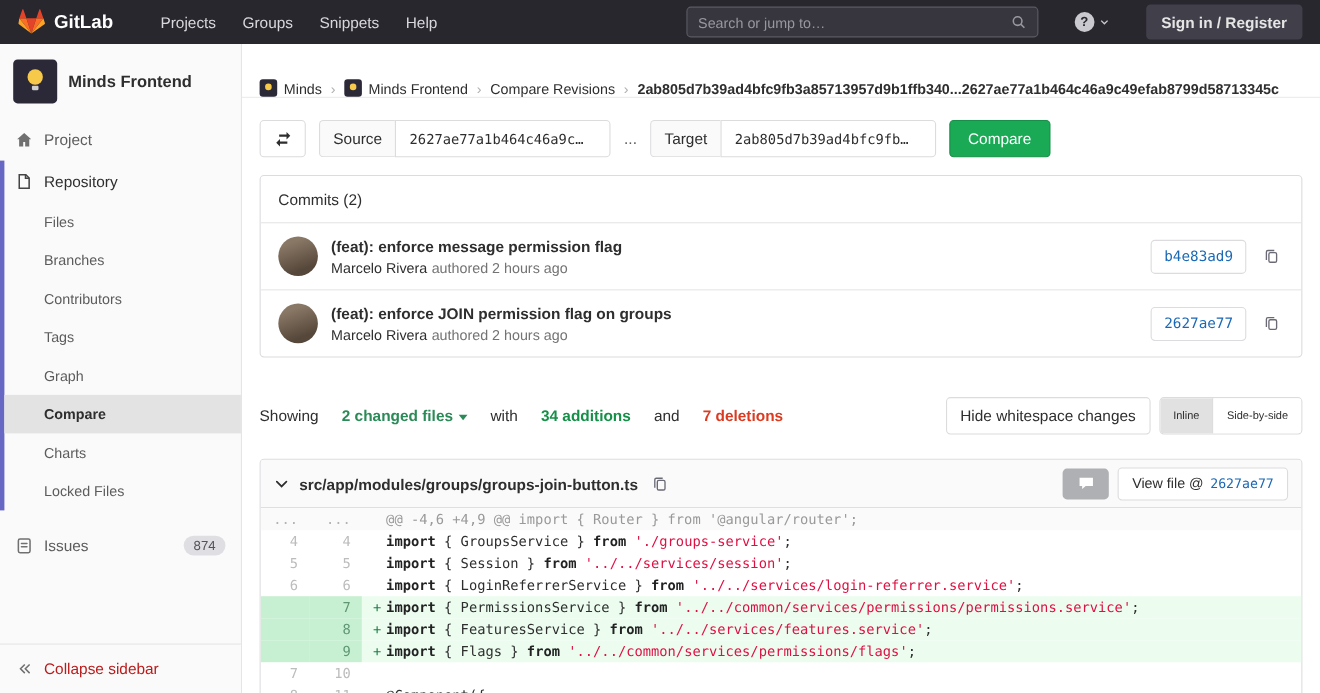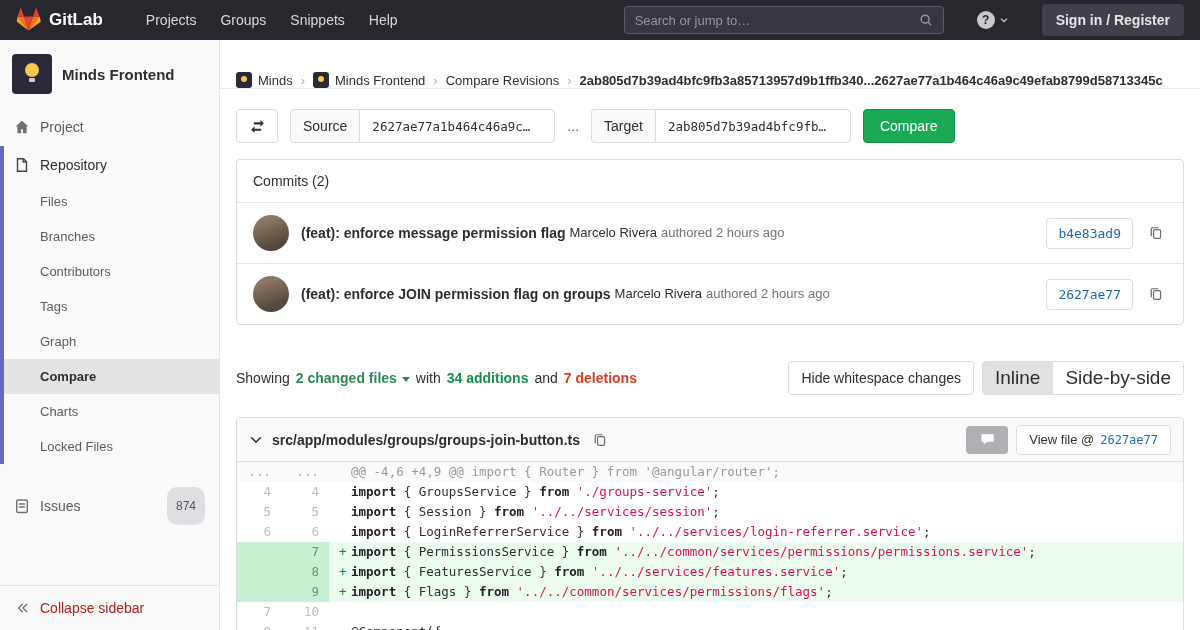--- a/index.html
+++ b/index.html
@@ -34,21 +34,21 @@
   .project-avatar{width:40px;height:40px;border-radius:4px;background:#2b2938;position:relative;flex:none}
   .project-avatar .bulb{position:absolute;left:13px;top:9px;width:14px;height:14px;border-radius:50%;background:#f7c94b}
   .project-avatar .bulb-base{position:absolute;left:17px;top:24px;width:6px;height:4px;background:#cfcfcf;border-radius:1px}
   .project-title{font-weight:700;font-size:15px;color:#2e2e2e}
   .nav-item{display:flex;align-items:center;gap:10px;padding:11px 14px;color:#5c5c5c;font-size:14px;cursor:pointer}
   .repo-section{border-left:4px solid #6668c4}
   .repo-section .nav-item{padding-left:10px;color:#2e2e2e}
   .sub-item{padding:10px 14px 10px 36px;font-size:13px;color:#5c5c5c;cursor:pointer}
   .sub-item.active{background:#e3e3e3;color:#2e2e2e;font-weight:600}
   .issues-item{margin-top:12px}
-  .badge{margin-left:auto;background:#dfdfe3;color:#525259;border-radius:10px;padding:12px 9px;font-size:12px}
+  .badge{margin-left:auto;background:#dfdfe3;color:#525259;border-radius:10px;padding:2px 9px;font-size:12px}
   .collapse-bar{position:absolute;left:0;right:0;bottom:0;display:flex;align-items:center;gap:10px;
     padding:14px 16px;border-top:1px solid #e5e5e5;color:#b91c1c;font-size:14px;background:#fafafa;cursor:pointer}
 
   
   .content{margin-left:220px;padding-top:40px}
   .breadcrumbs{height:49px;display:flex;align-items:flex-end;padding:0 16px;border-bottom:1px solid #ececec;
     font-size:13px;color:#2e2e2e;gap:8px;white-space:nowrap}
   .crumb{display:flex;align-items:center;gap:6px}
   .crumb-sep{color:#b0b0b0}
   .mini-avatar{width:16px;height:16px;border-radius:3px;background:#2b2938;position:relative;flex:none}
@@ -68,39 +68,39 @@
   .dots{color:#5c5c5c}
   .compare-btn{height:34px;padding:0 16px;background:#1aaa55;border:1px solid #168f48;color:#fff;
     border-radius:4px;font-size:14px}
 
   
   .panel{border:1px solid #dcdcde;border-radius:4px;margin-top:16px;background:#fff}
   .panel-header{padding:13px 16px;border-bottom:1px solid #e5e5e5;font-size:14px}
   .commit-row{display:flex;align-items:center;padding:12px 16px;gap:12px}
   .commit-row + .commit-row{border-top:1px solid #e5e5e5}
   .avatar{width:36px;height:36px;border-radius:50%;background:linear-gradient(160deg,#8a7866 20%,#55473a 78%);flex:none}
-  .commit-main{flex:1;display:flex;gap:4px;min-width:0}
+  .commit-main{flex:1;display:flex;flex-direction:column;gap:4px;min-width:0}
   .commit-title{font-weight:600;font-size:14px;color:#2e2e2e}
   .commit-meta{font-size:13px;color:#737373;display:flex;gap:4px}
   .commit-author{color:#2e2e2e}
   .sha-btn{border:1px solid #dcdcde;border-radius:4px;background:#fff;padding:7px 11px;font-size:13px;
     color:#1b69b6;font-family:"DejaVu Sans Mono","Liberation Mono",monospace}
   .icon-btn{background:none;border:0;padding:4px;display:flex;align-items:center}
 
   
-  .summary-row{display:flex;align-items:center;margin-top:36px;gap:6px;font-size:14px}
+  .summary-row{display:flex;align-items:center;margin-top:36px;gap:21px;font-size:14px}
   .changed-link{color:#2b8a57;font-weight:600}
   .caret{width:0;height:0;border:4px solid transparent;border-top:5px solid currentColor;
     display:inline-block;margin-left:5px;transform:translateY(3px)}
   .additions{color:#168f48;font-weight:700}
   .deletions{color:#db3b21;font-weight:700}
   .summary-actions{margin-left:auto;display:flex;gap:8px;align-items:center}
   .btn{height:34px;padding:0 12px;border:1px solid #dcdcde;background:#fff;border-radius:4px;font-size:14px;color:#2e2e2e}
   .seg-group{display:flex;border:1px solid #dcdcde;border-radius:4px;overflow:hidden;height:34px}
-  .seg{padding:0 12px;display:flex;align-items:center;font-size:19px;background:#fff;border:0;color:#2e2e2e}
+  .seg{padding:0 12px;display:flex;align-items:center;font-size:10px;background:#fff;border:0;color:#2e2e2e}
   .seg:first-child{border-right:1px solid #dcdcde}
   .seg.active{background:#e1e1e1}
 
   
   .diff-panel{border:1px solid #dcdcde;border-radius:4px;margin-top:22px;overflow:hidden}
   .diff-header{display:flex;align-items:center;gap:9px;background:#fafafa;border-bottom:1px solid #dcdcde;
     padding:0 12px;height:44px}
   .file-path{font-weight:600;font-size:14px}
   .diff-actions{margin-left:auto;display:flex;gap:8px;align-items:center}
   .comment-btn{width:42px;height:28px;border-radius:4px;border:0;background:#aeb0b4;

